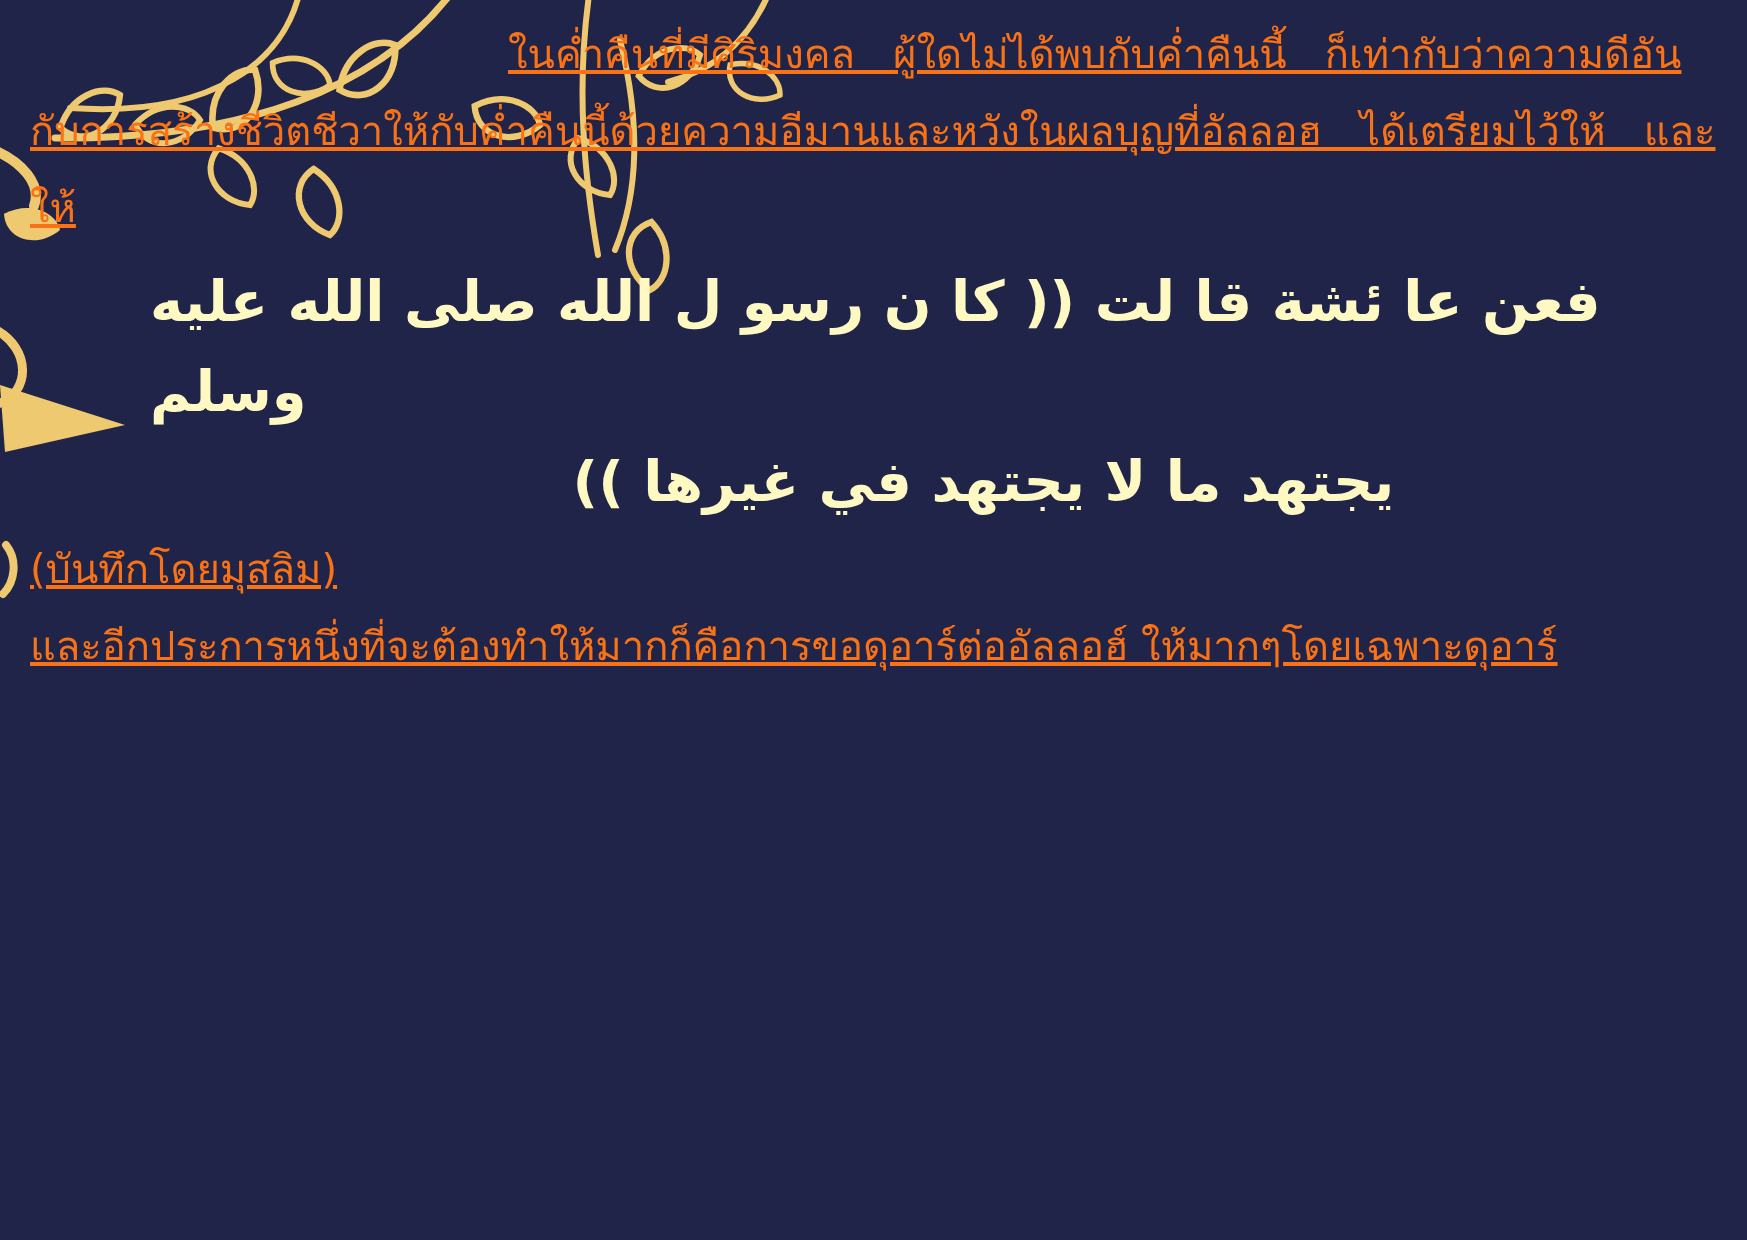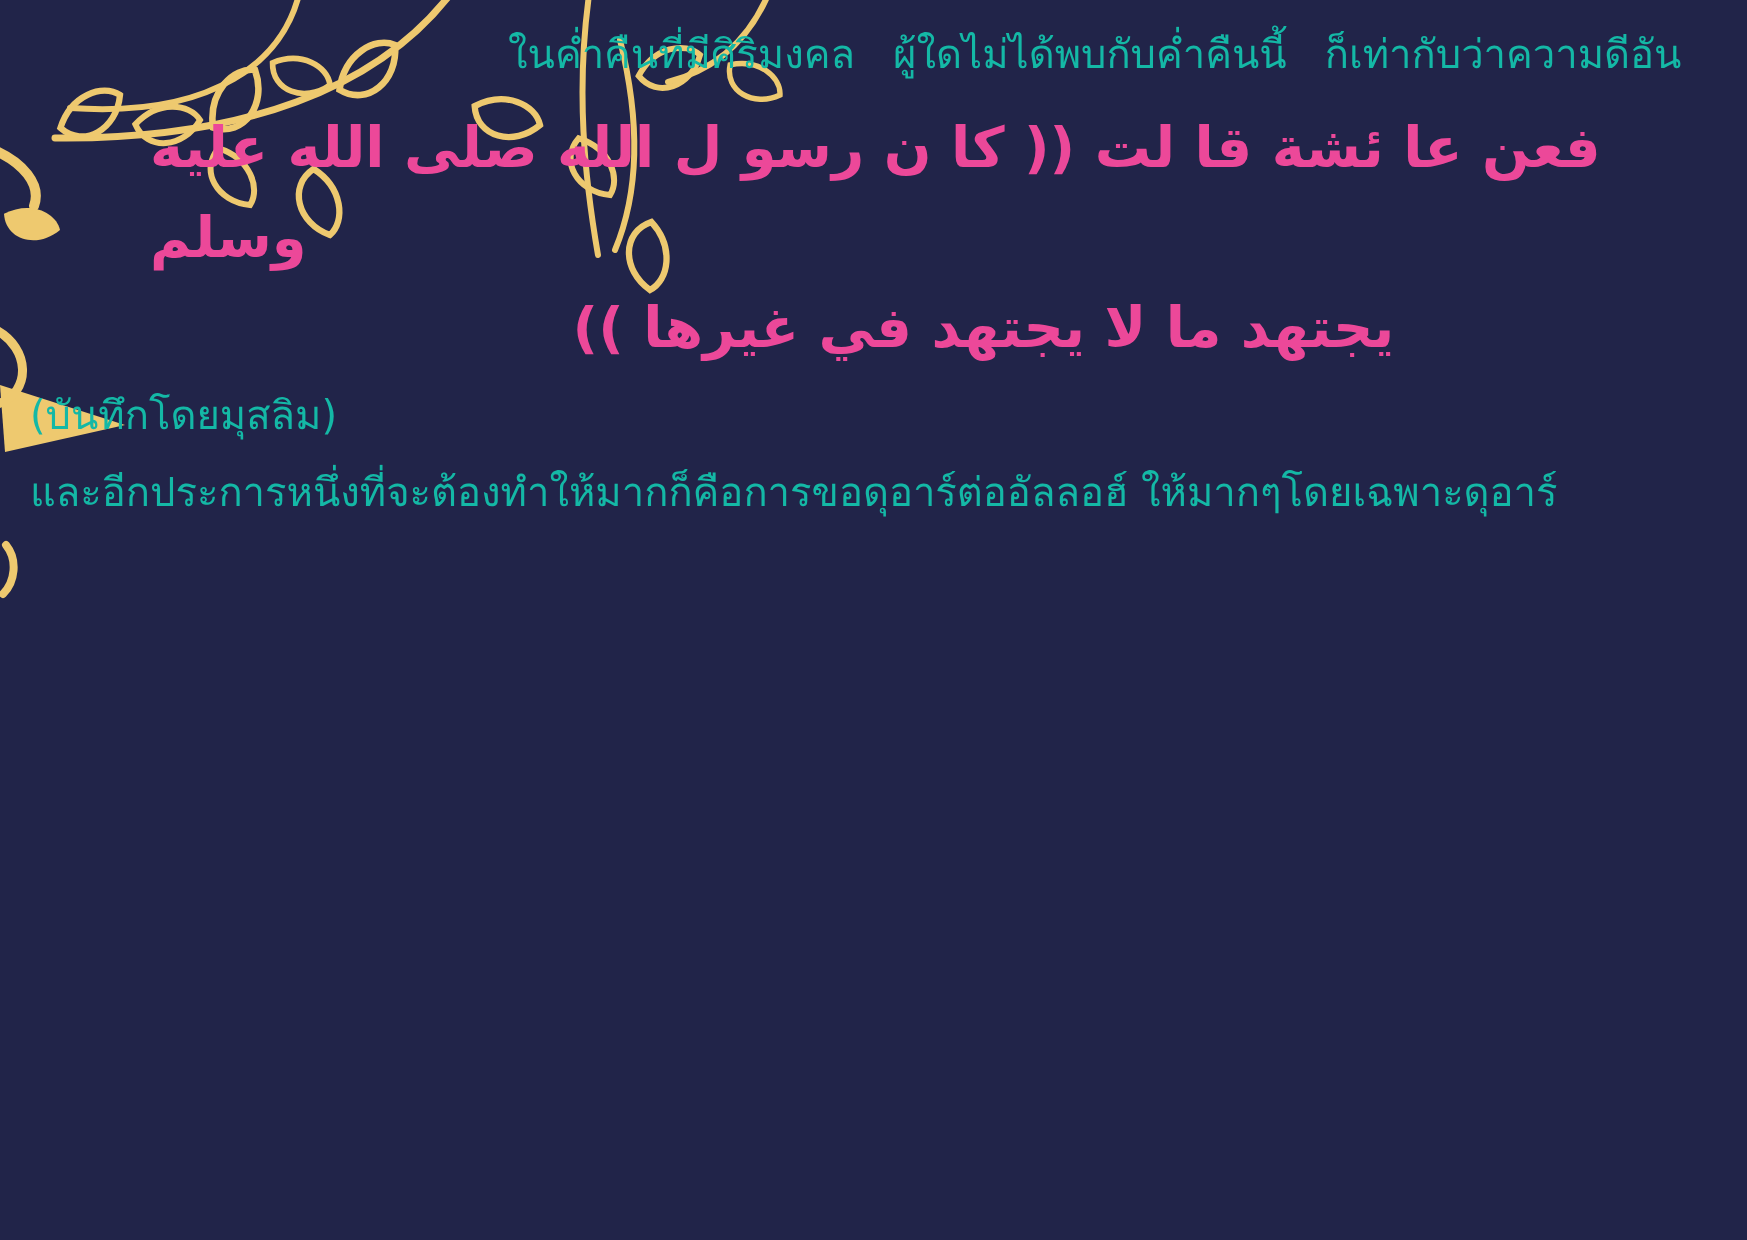--- a/index.html
+++ b/index.html
@@ -30,36 +30,37 @@
     position: relative;
     z-index: 2;
     padding: 16px 30px 0 30px;
     box-sizing: border-box;
     width: 1747px;
   }
   .thai-line {
     font-size: 40px;
     line-height: 77px;
     white-space: pre-wrap;
-    color: #14b8a6;
+    color: #f97316;
+    text-decoration: underline;
   }
   .indent-1 { padding-left: 478px; }
   .indent-2 { padding-left: 396px; }
   .arabic-block {
     margin-top: 10px;
     margin-bottom: 4px;
   }
   .arabic-line {
     direction: rtl;
     unicode-bidi: isolate;
     text-align: left;
     font-size: 56px;
     font-weight: bold;
     line-height: 90px;
-    color: #ec4899;
+    color: #fef9c3;
     white-space: pre-wrap;
   }
   .arabic-line.l1 { padding-left: 120px; }
   .arabic-line.l2 { padding-left: 220px; text-align: center; }
 </style>
 </head>
 <body>
 
 <div class="page">
 
@@ -99,20 +100,21 @@
       <path d="M-6 150 C 22 162, 42 184, 34 206" stroke-width="10"></path>
       <path d="M-4 330 C 30 348, 32 392, -2 404" stroke-width="9"></path>
       <path d="M6 545 C 18 560, 15 582, 3 594" stroke-width="8"></path>
     </g>
   </svg>
 
   <div class="content">
 
     <div>
       <div class="thai-line indent-1">ในค่ำคืนที่มีศิริมงคล   ผู้ใดไม่ได้พบกับค่ำคืนนี้   ก็เท่ากับว่าความดีอัน</div>
+      <div class="thai-line">กับการสร้างชีวิตชีวาให้กับค่ำคืนนี้ด้วยความอีมานและหวังในผลบุญที่อัลลอฮ   ได้เตรียมไว้ให้   และให้</div>
     </div>
 
     <div class="arabic-block">
       <div class="arabic-line l1">فعن عا ئشة قا لت (( كا ن رسو ل الله صلى الله عليه وسلم</div>
       <div class="arabic-line l2">يجتهد ما لا يجتهد في غيرها ))</div>
     </div>
 
     <div class="thai-line">(บันทึกโดยมุสลิม)</div>
 
     <div>

